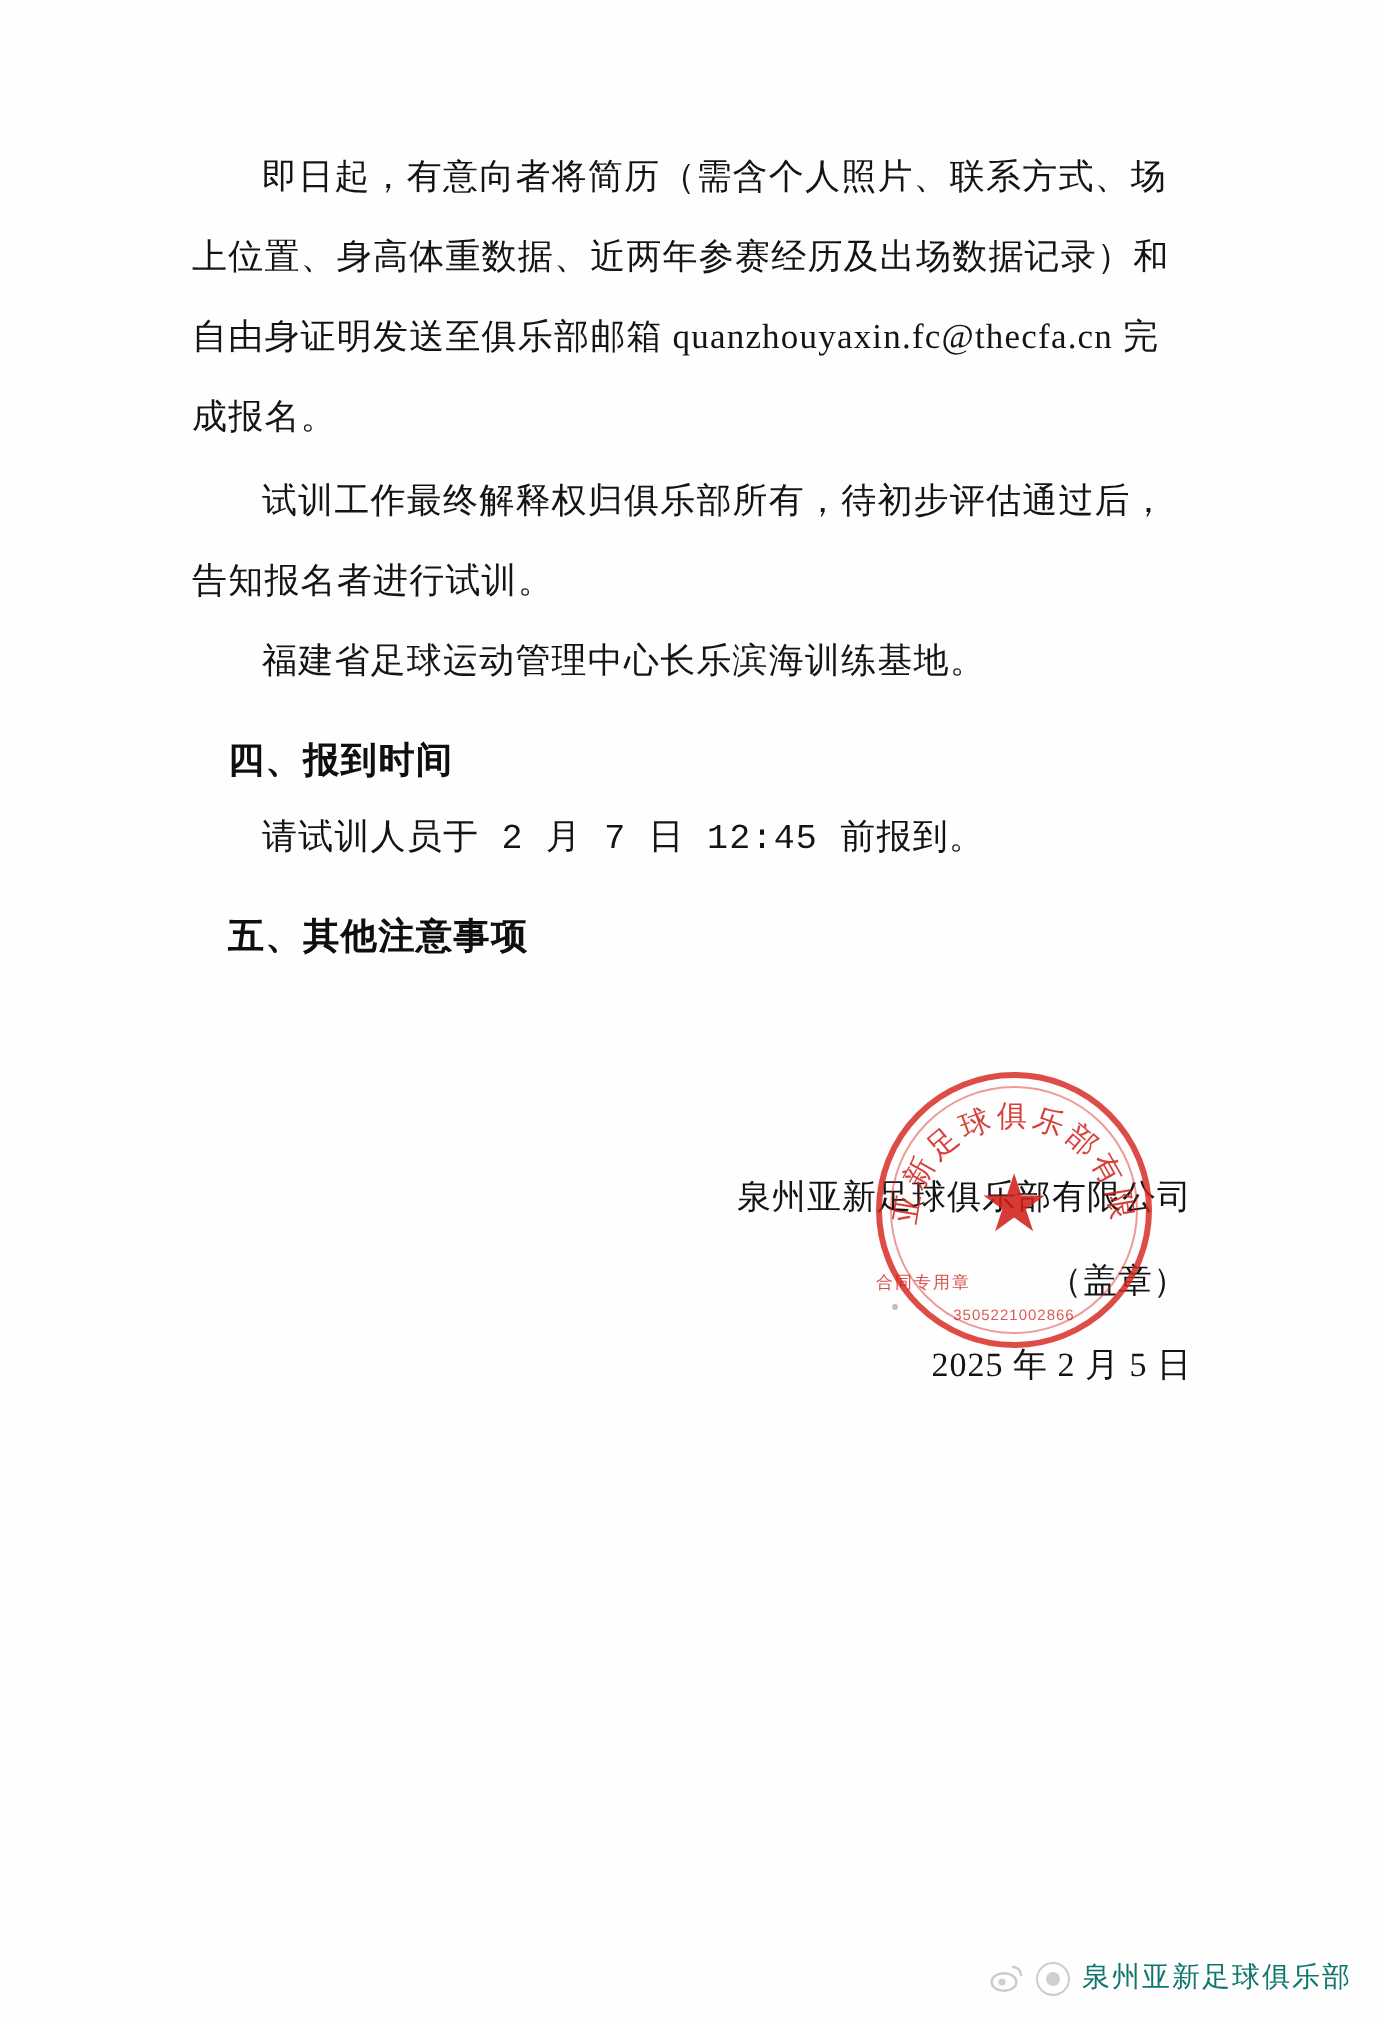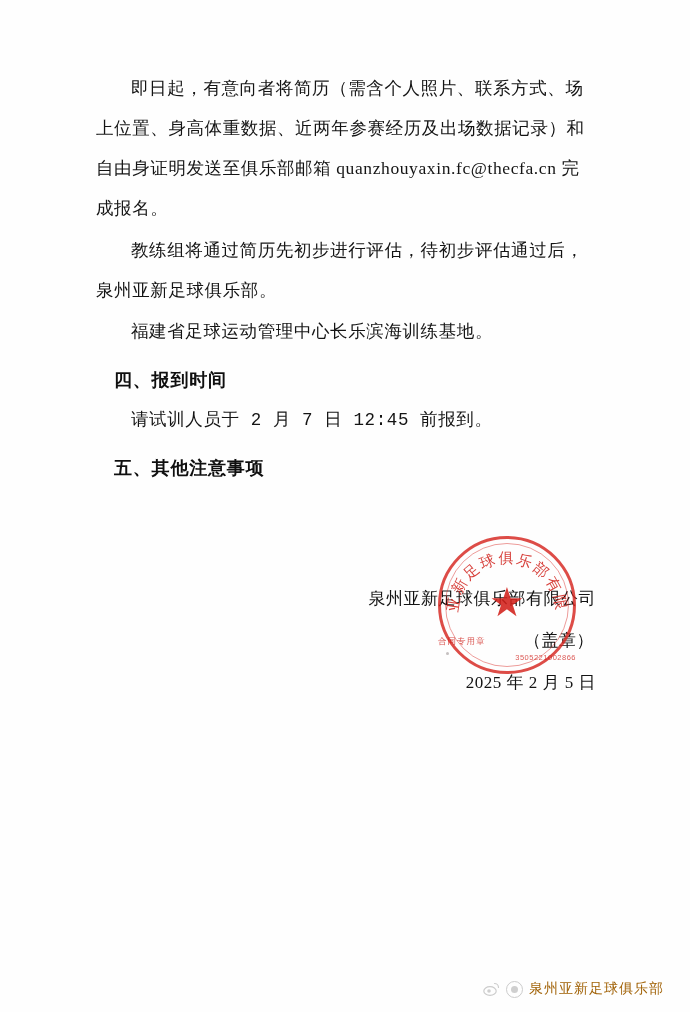--- a/index.html
+++ b/index.html
@@ -123,44 +123,44 @@
     font-size: 8.5px;
     color: rgba(208, 34, 28, 0.8);
     letter-spacing: 1px;
     font-family: Liberation Sans, sans-serif;
   }
   .seal-code {
     position: absolute;
     left: 0;
     right: 0;
     bottom: 12px;
-    text-align: right;
+    text-align: center;
     font-size: 7.5px;
     color: rgba(208, 34, 28, 0.75);
     letter-spacing: 0.5px;
     font-family: "Liberation Sans", sans-serif;
   }
   .seal-dot {
     position: absolute;
     left: 10px;
     top: 112px;
     width: 3px;
     height: 3px;
     border-radius: 50%;
     background: rgba(140, 130, 130, 0.5);
   }
   
   .watermark {
     position: absolute;
-    right: 26px;
+    right: 14px;
     bottom: 14px;
     display: flex;
     align-items: center;
     gap: 6px;
-    color: #a16207;
+    color: #0f766e;
     font-family: "Liberation Sans", sans-serif;
     font-size: 14px;
     letter-spacing: 1px;
   }
   .wm-weibo {
     display: inline-block;
     width: 17px;
     height: 14px;
     position: relative;
   }
@@ -187,21 +187,21 @@
 </style>
 </head>
 <body>
 
 <div class="page">
 
   <div class="content">
 
     <p class="para">即日起，有意向者将简历（需含个人照片、联系方式、场上位置、身高体重数据、近两年参赛经历及出场数据记录）和自由身证明发送至俱乐部邮箱 quanzhouyaxin.fc@thecfa.cn 完成报名。</p>
 
-    <p class="para">教练组将通过简历先初步进行评估，待初步评估通过后，泉州亚新足球俱乐部。</p>
+    <p class="para">试训工作最终解释权归俱乐部所有，待初步评估通过后，告知报名者进行试训。</p>
 
     <p class="sub">福建省足球运动管理中心长乐滨海训练基地。</p>
 
     <h3 class="heading">四、报到时间</h3>
     <p class="sub">请试训人员于 2 月 7 日 12:45 前报到。</p>
 
     <h3 class="heading">五、其他注意事项</h3>
 
   </div>
 

